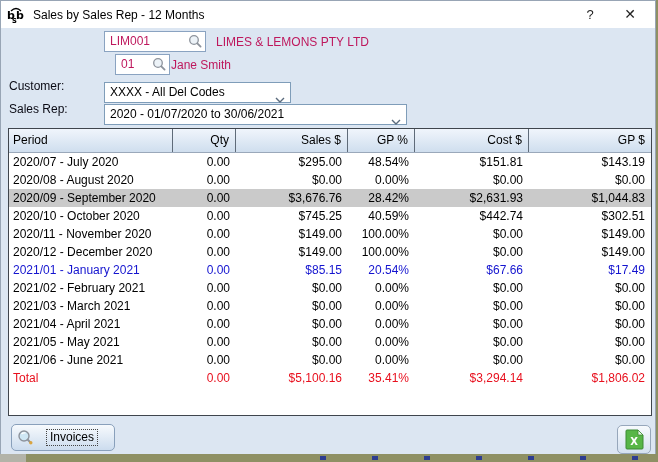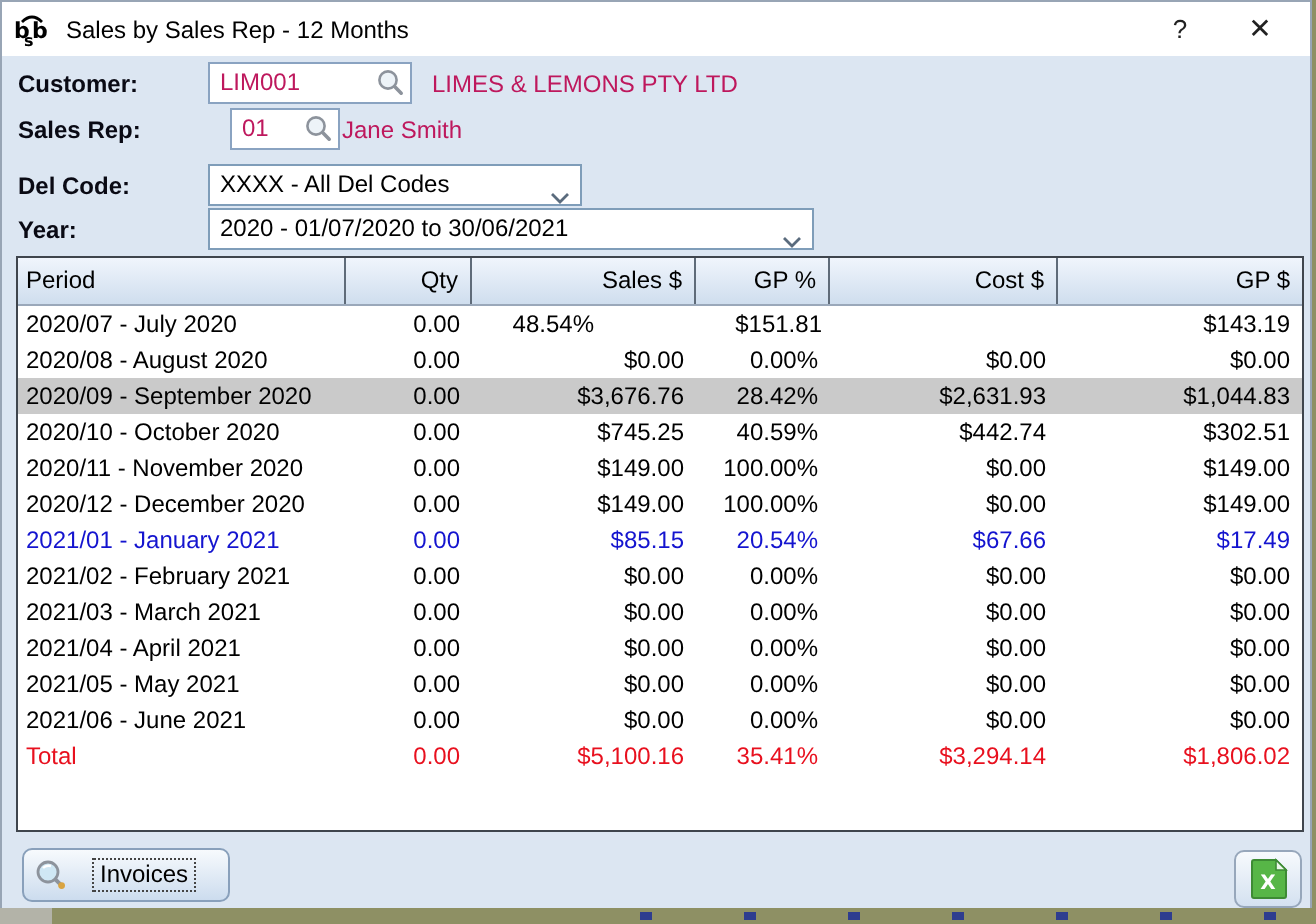--- a/index.html
+++ b/index.html
@@ -22,21 +22,21 @@
   
   .titlebar{position:absolute;left:0;top:0;width:100%;height:27px;background:#ffffff;display:flex;align-items:center;}
   .app-icon{width:20px;height:18px;margin-left:6px;display:inline-block;}
   .title{font-size:12px;color:#000;margin-left:6px;}
   .tb-btn{position:absolute;top:0;height:27px;width:34px;border:none;background:transparent;
     font-family:"Liberation Sans",sans-serif;font-size:13px;color:#222;cursor:default;padding:0;line-height:27px;text-align:center;}
   .tb-help{right:48px;}
   .tb-close{right:8px;font-size:14px;}
 
   
-  .flabel{position:absolute;left:8px;height:20px;line-height:20px;font-size:12px;font-weight:bold;color:#0a0a14;}
+  .flabel{position:absolute;left:8px;height:20px;line-height:20px;font-size:12px;font-weight:normal;color:#0a0a14;margin-top:44px;}
   .fbox{position:absolute;background:#fff;border:1px solid #8aa3c1;box-sizing:border-box;height:21px;}
   .fbox .code{position:absolute;left:5px;top:0;line-height:19px;font-size:12px;color:#be185d;}
   .fbox .mag{position:absolute;right:2px;top:2px;}
   .ftext{position:absolute;height:20px;line-height:20px;font-size:12px;color:#be185d;}
   .fselect{position:absolute;background:#fff;border:1px solid #7f9db9;box-sizing:border-box;height:21px;}
   .fselect .val{position:absolute;left:5px;top:0;line-height:19px;font-size:12px;color:#000;white-space:nowrap;}
   .fselect .chev{position:absolute;right:5px;top:7px;}
 
   
   .grid{position:absolute;left:7px;top:127px;width:644px;height:288px;background:#fff;
@@ -134,20 +134,21 @@
       <span class="cell c1">Qty</span>
       <span class="cell c2">Sales $</span>
       <span class="cell c3">GP %</span>
       <span class="cell c4">Cost $</span>
       <span class="cell c5">GP $</span>
     </div>
     <div>
         <div class="trow r-normal">
           <span class="cell c0 left">2020/07 - July 2020</span>
           <span class="cell c1">0.00</span>
+          <span class="cell c2">$295.00</span>
           <span class="cell c3">48.54%</span>
           <span class="cell c4">$151.81</span>
           <span class="cell c5">$143.19</span>
         </div>
         <div class="trow r-normal">
           <span class="cell c0 left">2020/08 - August 2020</span>
           <span class="cell c1">0.00</span>
           <span class="cell c2">$0.00</span>
           <span class="cell c3">0.00%</span>
           <span class="cell c4">$0.00</span>

